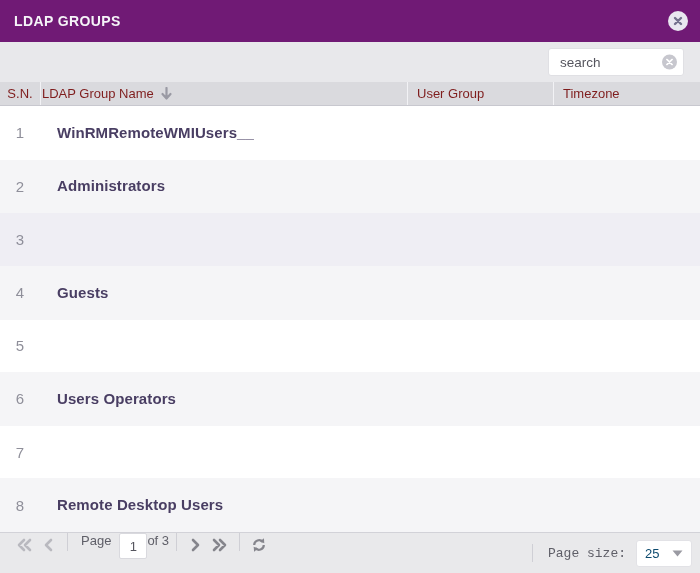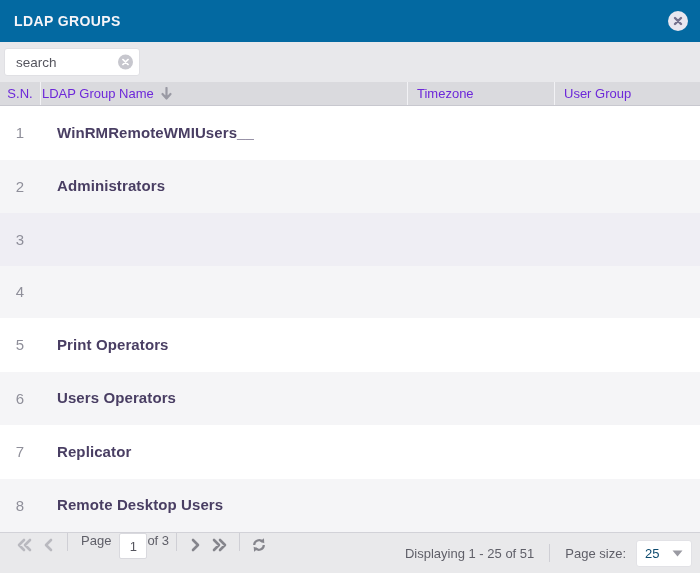--- a/index.html
+++ b/index.html
@@ -12,21 +12,21 @@
   .window {
     width: 700px; height: 573px;
     display: flex; flex-direction: column;
     background: #fff;
     overflow: hidden;
   }
 
   
   .titlebar {
     height: 42px; flex: 0 0 42px;
-    background: #0369a1;
+    background: #701a75;
     display: flex; align-items: center;
     padding: 0 12px 0 14px;
   }
   .titlebar .title {
     color: #f5f4f8;
     font-size: 14px; font-weight: 700;
     letter-spacing: 0.4px;
   }
   .close-btn {
     margin-left: auto;
@@ -35,22 +35,22 @@
     background: #e9e7f0;
     display: flex; align-items: center; justify-content: center;
     cursor: pointer;
   }
   .close-btn svg { display: block; }
 
   
   .toolbar {
     height: 40px; flex: 0 0 40px;
     background: #e8e8eb;
-    display: flex; align-items: center; justify-content: flex-start;
-    padding: 0 4px;
+    display: flex; align-items: center; justify-content: flex-end;
+    padding: 0 16px;
   }
   .search-wrap { position: relative; width: 136px; height: 28px; }
   .search-wrap input {
     width: 100%; height: 100%;
     border: 1px solid #e0e0e4;
     border-radius: 3px;
     background: #fff;
     padding: 0 28px 0 11px;
     font-family: "Liberation Sans", sans-serif;
     font-size: 13.5px; color: #55555e;
@@ -65,21 +65,21 @@
     display: flex; align-items: center; justify-content: center;
     cursor: pointer;
   }
 
   
   .thead {
     height: 24px; flex: 0 0 24px;
     background: #dadade;
     border-bottom: 1px solid #c8c8cf;
     display: flex; align-items: center;
-    font-size: 13px; color: #6d28d9;
+    font-size: 13px; color: #7f1d1d;
   }
   .thead .th { display: flex; align-items: center; height: 100%; }
   .th-sn   { flex: 0 0 40px; justify-content: center; }
   .th-name { flex: 0 0 367px; padding-left: 1px; border-left: 1px solid #f2f2f5; }
   .th-ug   { flex: 0 0 146px; padding-left: 9px; border-left: 1px solid #f2f2f5; }
   .th-tz   { flex: 1 1 auto;  padding-left: 9px; border-left: 1px solid #f2f2f5; }
   .sort-icon { margin-left: 7px; display: inline-flex; }
 
   
   .tbody { flex: 1 1 auto; display: flex; flex-direction: column; }
@@ -140,21 +140,21 @@
     font-family: "Liberation Sans", sans-serif;
     font-size: 13px; color: #55555e;
     outline: none; border-radius: 2px;
   }
   .of-label { margin: 0 0; }
   .footer-right {
     margin-left: auto;
     display: flex; align-items: center;
   }
   .displaying { margin-right: 8px; }
-  .pagesize-label { margin: 0 10px 0 8px; }
+  .pagesize-label { margin: 0 10px 0 8px; font-family: Liberation Mono, monospace; }
   .pagesize-select {
     width: 56px; height: 27px;
     background: #fff;
     border: 1px solid #e2e2e6;
     border-radius: 3px;
     display: flex; align-items: center;
     padding: 0 8px;
     cursor: pointer;
     color: #0c4a6e;
   }
@@ -190,25 +190,25 @@
       <span>S.N.</span>
     </div>
     <div class="th th-name">
       <span>LDAP Group Name</span>
       <span class="sort-icon">
         <svg width="11" height="13" viewBox="0 0 11 13">
           <path d="M5.5 1 V10 M1.5 7 L5.5 11.5 L9.5 7" stroke="#9a9aa4" stroke-width="2.2" fill="none" stroke-linecap="round" stroke-linejoin="round"></path>
         </svg>
       </span>
     </div>
+    <div class="th th-ug">
+      <span>User Group</span>
+    </div>
     <div class="th th-tz">
       <span>Timezone</span>
-    </div>
-    <div class="th th-ug">
-      <span>User Group</span>
     </div>
   </div>
 
   <div class="tbody">
 
     <div class="row">
       <div class="cell-sn">1</div>
       <div class="cell-name"><span class="gname">WinRMRemoteWMIUsers__</span></div>
       <div class="cell-ug"></div>
       <div class="cell-tz"></div>
@@ -222,41 +222,40 @@
     </div>
 
     <div class="row selected">
       <div class="cell-sn">3</div>
       <div class="cell-ug"></div>
       <div class="cell-tz"></div>
     </div>
 
     <div class="row alt">
       <div class="cell-sn">4</div>
+      <div class="cell-name"><span class="gname">Guests</span></div>
       <div class="cell-ug"></div>
       <div class="cell-tz"></div>
     </div>
 
     <div class="row">
       <div class="cell-sn">5</div>
-      <div class="cell-name"><span class="gname">Print Operators</span></div>
       <div class="cell-ug"></div>
       <div class="cell-tz"></div>
     </div>
 
     <div class="row alt">
       <div class="cell-sn">6</div>
       <div class="cell-name"><span class="gname">Users Operators</span></div>
       <div class="cell-ug"></div>
       <div class="cell-tz"></div>
     </div>
 
     <div class="row">
       <div class="cell-sn">7</div>
-      <div class="cell-name"><span class="gname">Replicator</span></div>
       <div class="cell-ug"></div>
       <div class="cell-tz"></div>
     </div>
 
     <div class="row alt">
       <div class="cell-sn">8</div>
       <div class="cell-name"><span class="gname">Remote Desktop Users</span></div>
       <div class="cell-ug"></div>
       <div class="cell-tz"></div>
     </div>
@@ -300,21 +299,20 @@
     <div class="pg-btn">
       <svg width="16" height="16" viewBox="0 0 16 16">
         <path d="M3.2 8 a4.8 4.8 0 0 1 8.6-2.9" fill="none" stroke="#85858c" stroke-width="2.2"></path>
         <polygon points="12.9,1.3 13.3,6.2 8.9,4.4" fill="#85858c"></polygon>
         <path d="M12.8 8 a4.8 4.8 0 0 1 -8.6 2.9" fill="none" stroke="#85858c" stroke-width="2.2"></path>
         <polygon points="3.1,14.7 2.7,9.8 7.1,11.6" fill="#85858c"></polygon>
       </svg>
     </div>
 
     <div class="footer-right">
-      <span class="displaying">Displaying 1 - 25 of 51</span>
       <div class="pg-sep"></div>
       <span class="pagesize-label">Page size:</span>
       <div class="pagesize-select">
         <span>25</span>
         <span class="caret">
           <svg width="11" height="7" viewBox="0 0 11 7">
             <polygon points="0.5,0.5 10.5,0.5 5.5,6.5" fill="#9a9aa2"></polygon>
           </svg>
         </span>
       </div>

